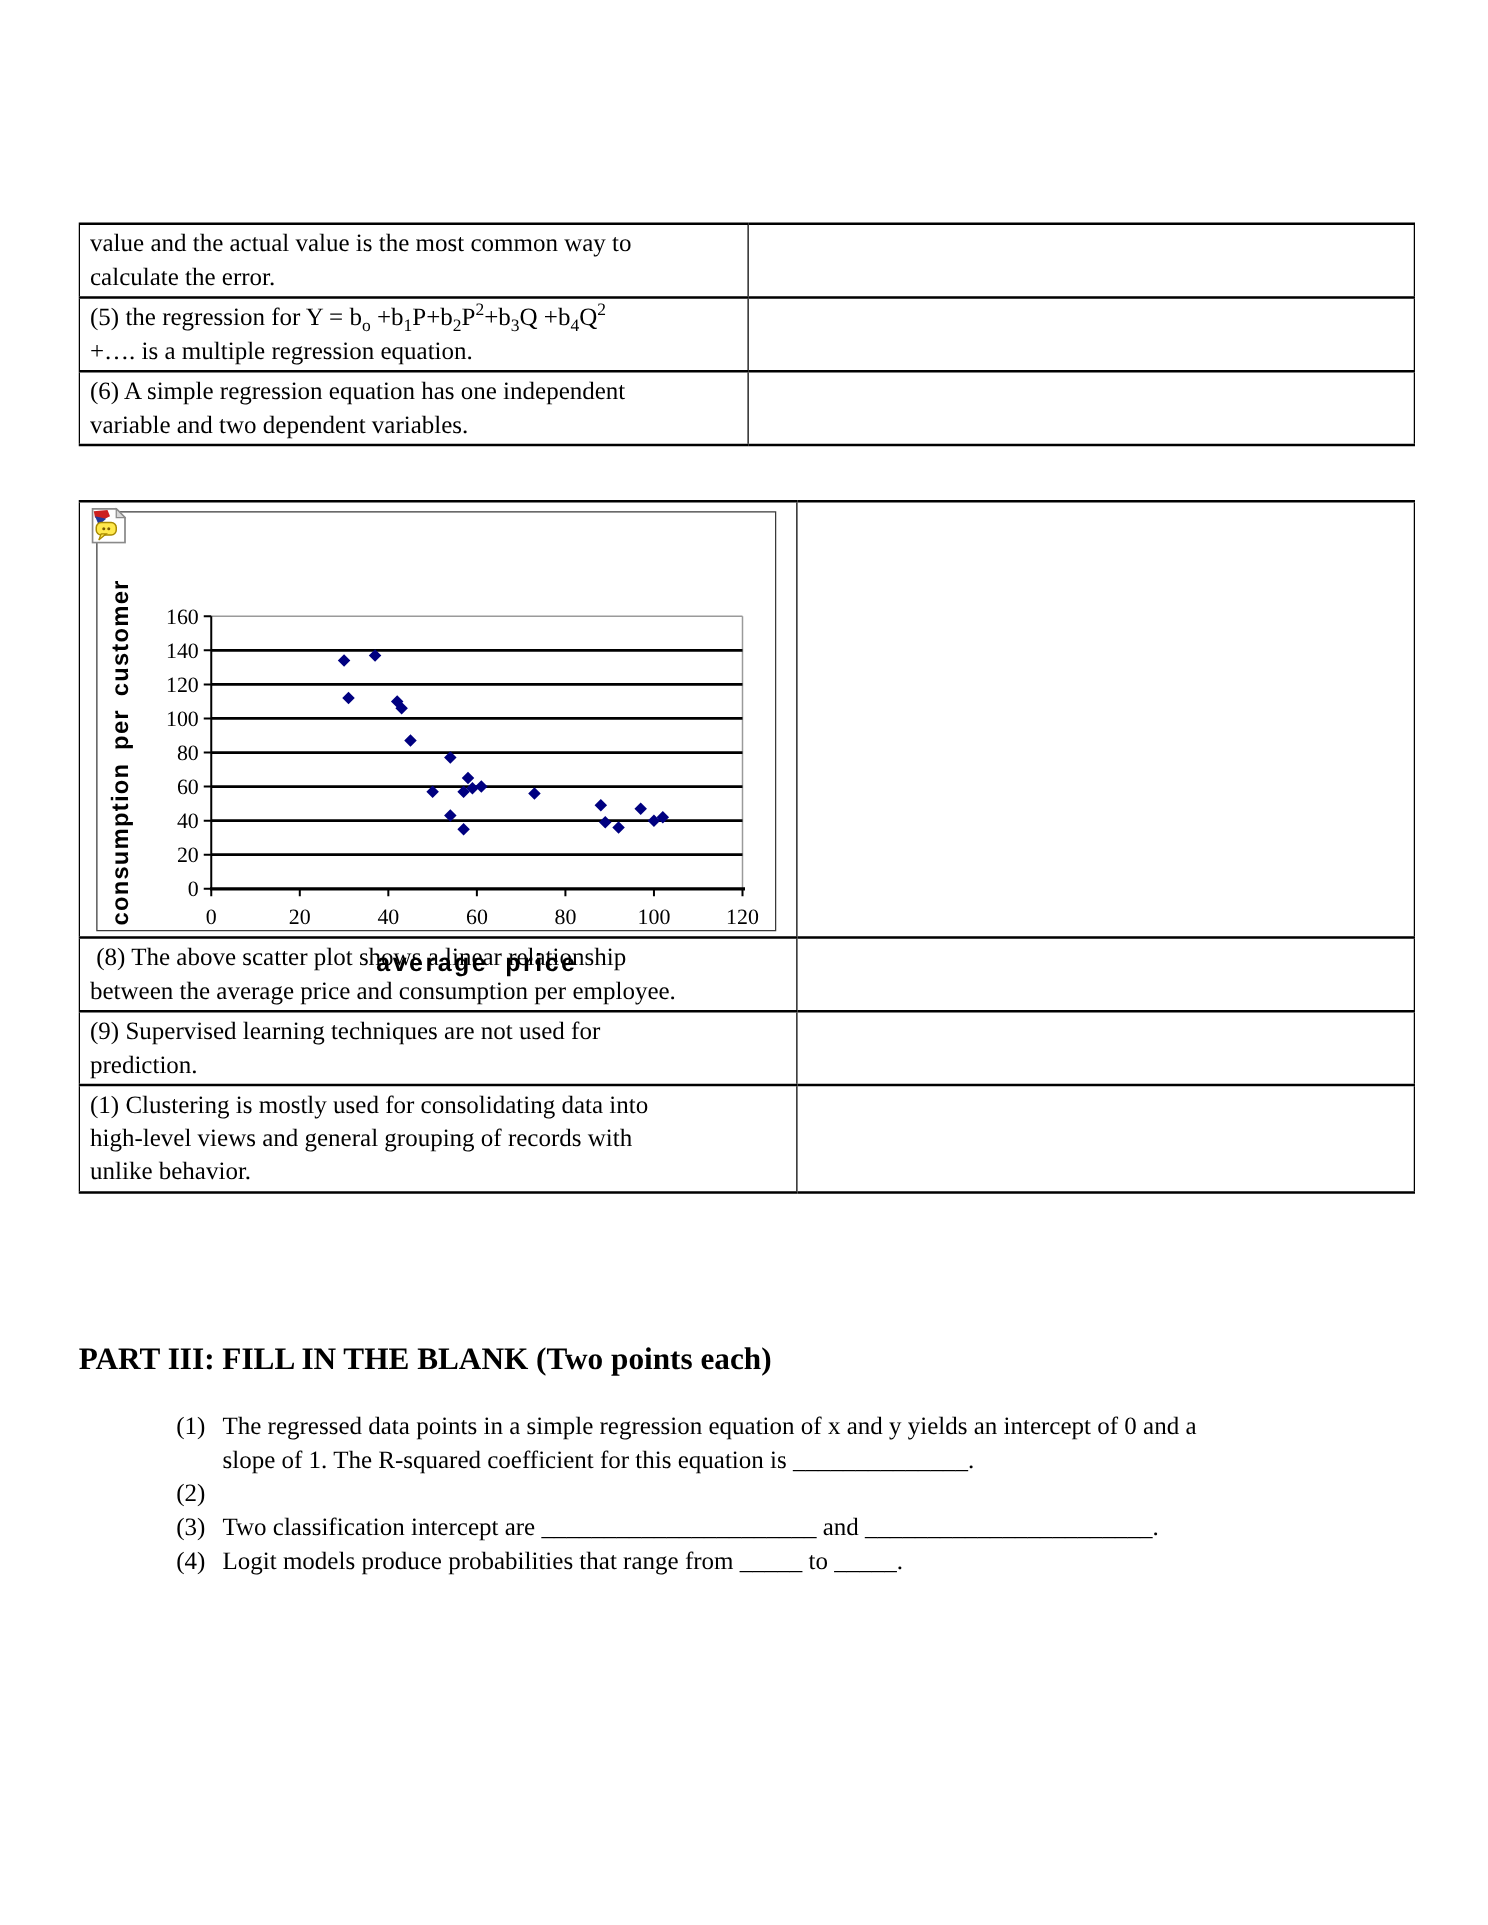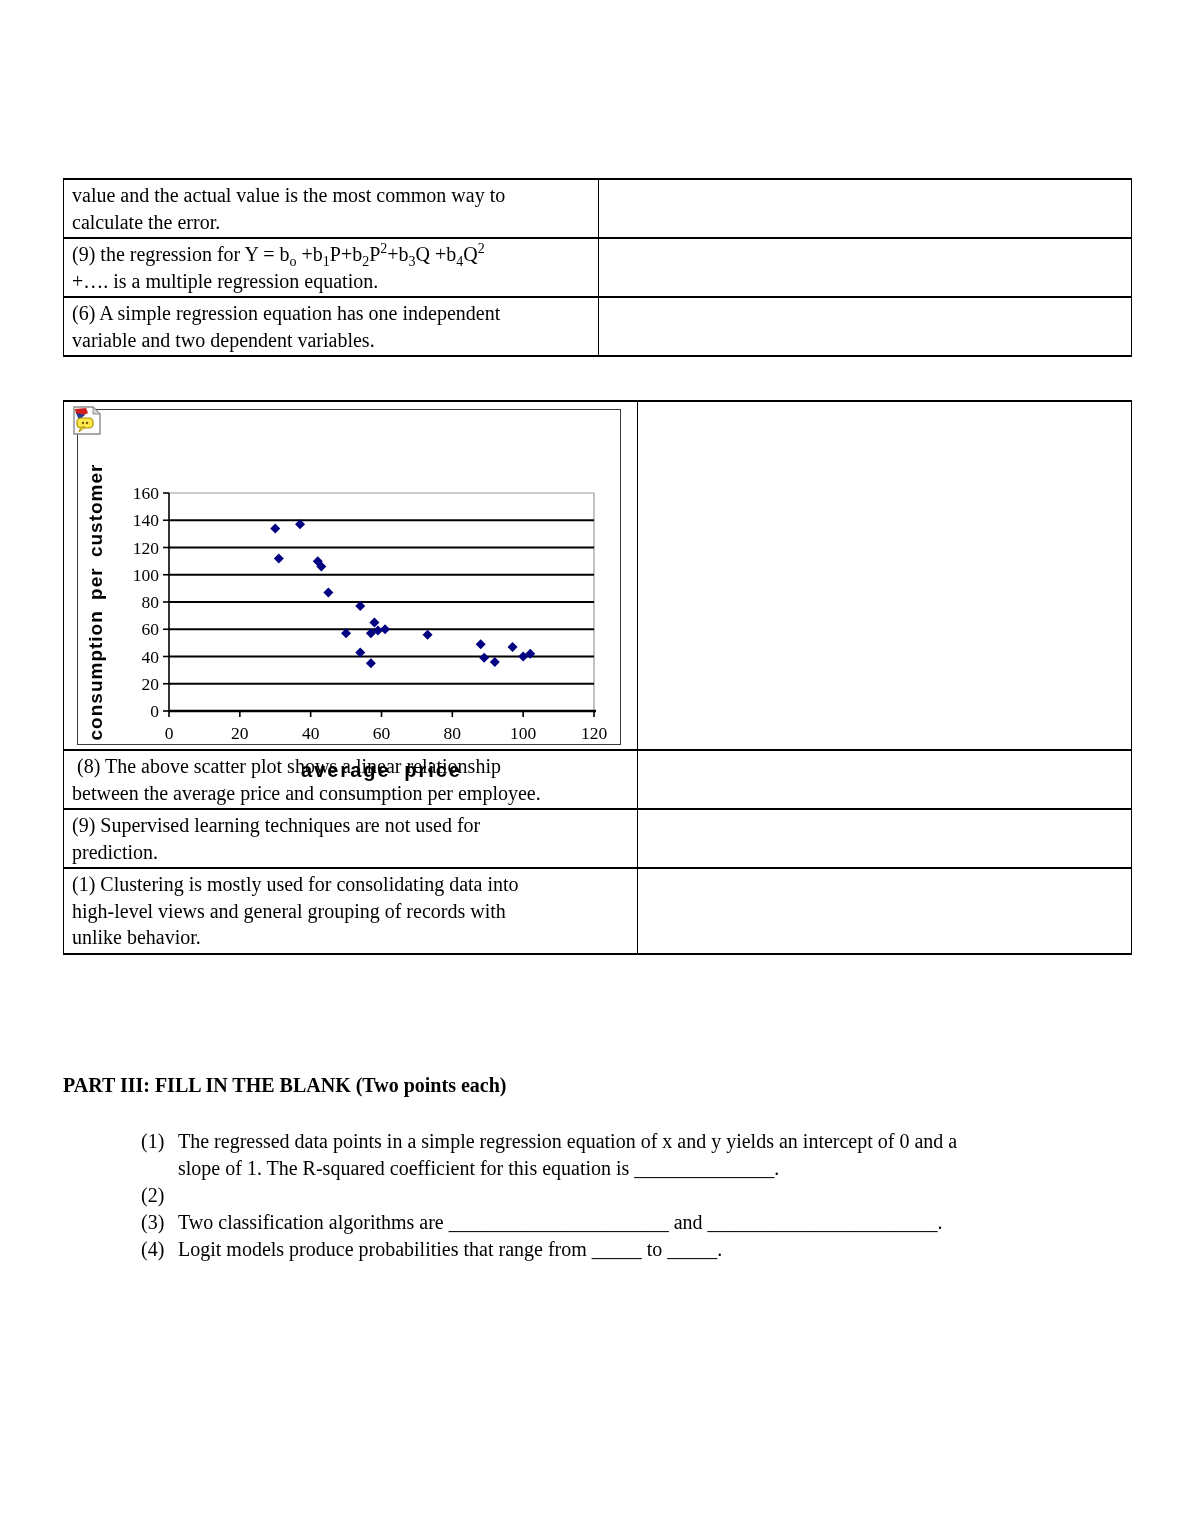--- a/index.html
+++ b/index.html
@@ -18,21 +18,21 @@
     line-height:26.5px; white-space:pre-wrap;
   }
   .chart-cell { position:relative; height:347px; padding:0 !important; }
   .chart-box {
     position:absolute; left:13px; top:7px; width:542px; height:334px;
     border:1px solid #3a3a3a; background:#fff;
   }
   .obj-icon { position:absolute; left:9px; top:4px; width:28px; height:29px; z-index:2; }
   .p3-heading {
     position:absolute; left:63px; top:1074px;
-    font-weight:bold; font-size:20px;
+    font-weight:bold; font-size:25px;
   }
   .p3-list { position:absolute; left:141px; top:1128px; width:975px; }
   .p3-item { display:flex; line-height:27px; }
   .p3-num { width:37px; flex:none; }
   .p3-text { white-space:pre-wrap; }
   .sub { vertical-align:sub; font-size:0.7em; line-height:0; }
   .sup { vertical-align:super; font-size:0.7em; line-height:0; }
 </style>
 </head>
 <body>
@@ -44,21 +44,21 @@
         <col style="width:535px">
         <col style="width:533px">
       </colgroup>
     <tbody>
         <tr>
       <td class="qcell">value and the actual value is the most common way to
 calculate the error.</td>
       <td class="acell"></td>
     </tr>
     <tr>
-      <td class="qcell"><span>(9) the regression for Y = b</span><span class="sub">o</span><span> +b</span><span class="sub">1</span><span>P+b</span><span class="sub">2</span><span>P</span><span class="sup">2</span><span>+b</span><span class="sub">3</span><span>Q +b</span><span class="sub">4</span><span>Q</span><span class="sup">2</span><span>
+      <td class="qcell"><span>(5) the regression for Y = b</span><span class="sub">o</span><span> +b</span><span class="sub">1</span><span>P+b</span><span class="sub">2</span><span>P</span><span class="sup">2</span><span>+b</span><span class="sub">3</span><span>Q +b</span><span class="sub">4</span><span>Q</span><span class="sup">2</span><span>
 +…. is a multiple regression equation.</span></td>
       <td class="acell"></td>
     </tr>
     <tr>
       <td class="qcell">(6) A simple regression equation has one independent
 variable and two dependent variables.</td>
       <td class="acell"></td>
     </tr>
   </tbody>
     </table>
@@ -181,21 +181,21 @@
     <div class="p3-item">
       <span class="p3-num">(1)</span>
       <span class="p3-text">The regressed data points in a simple regression equation of x and y yields an intercept of 0 and a
 slope of 1. The R-squared coefficient for this equation is ______________.</span>
     </div>
     <div class="p3-item">
       <span class="p3-num">(2)</span>
     </div>
     <div class="p3-item">
       <span class="p3-num">(3)</span>
-      <span class="p3-text">Two classification algorithms are ______________________ and _______________________.</span>
+      <span class="p3-text">Two classification intercept are ______________________ and _______________________.</span>
     </div>
     <div class="p3-item">
       <span class="p3-num">(4)</span>
       <span class="p3-text">Logit models produce probabilities that range from _____ to _____.</span>
     </div>
   </div>
 
 </div>
 
 </body></html>

